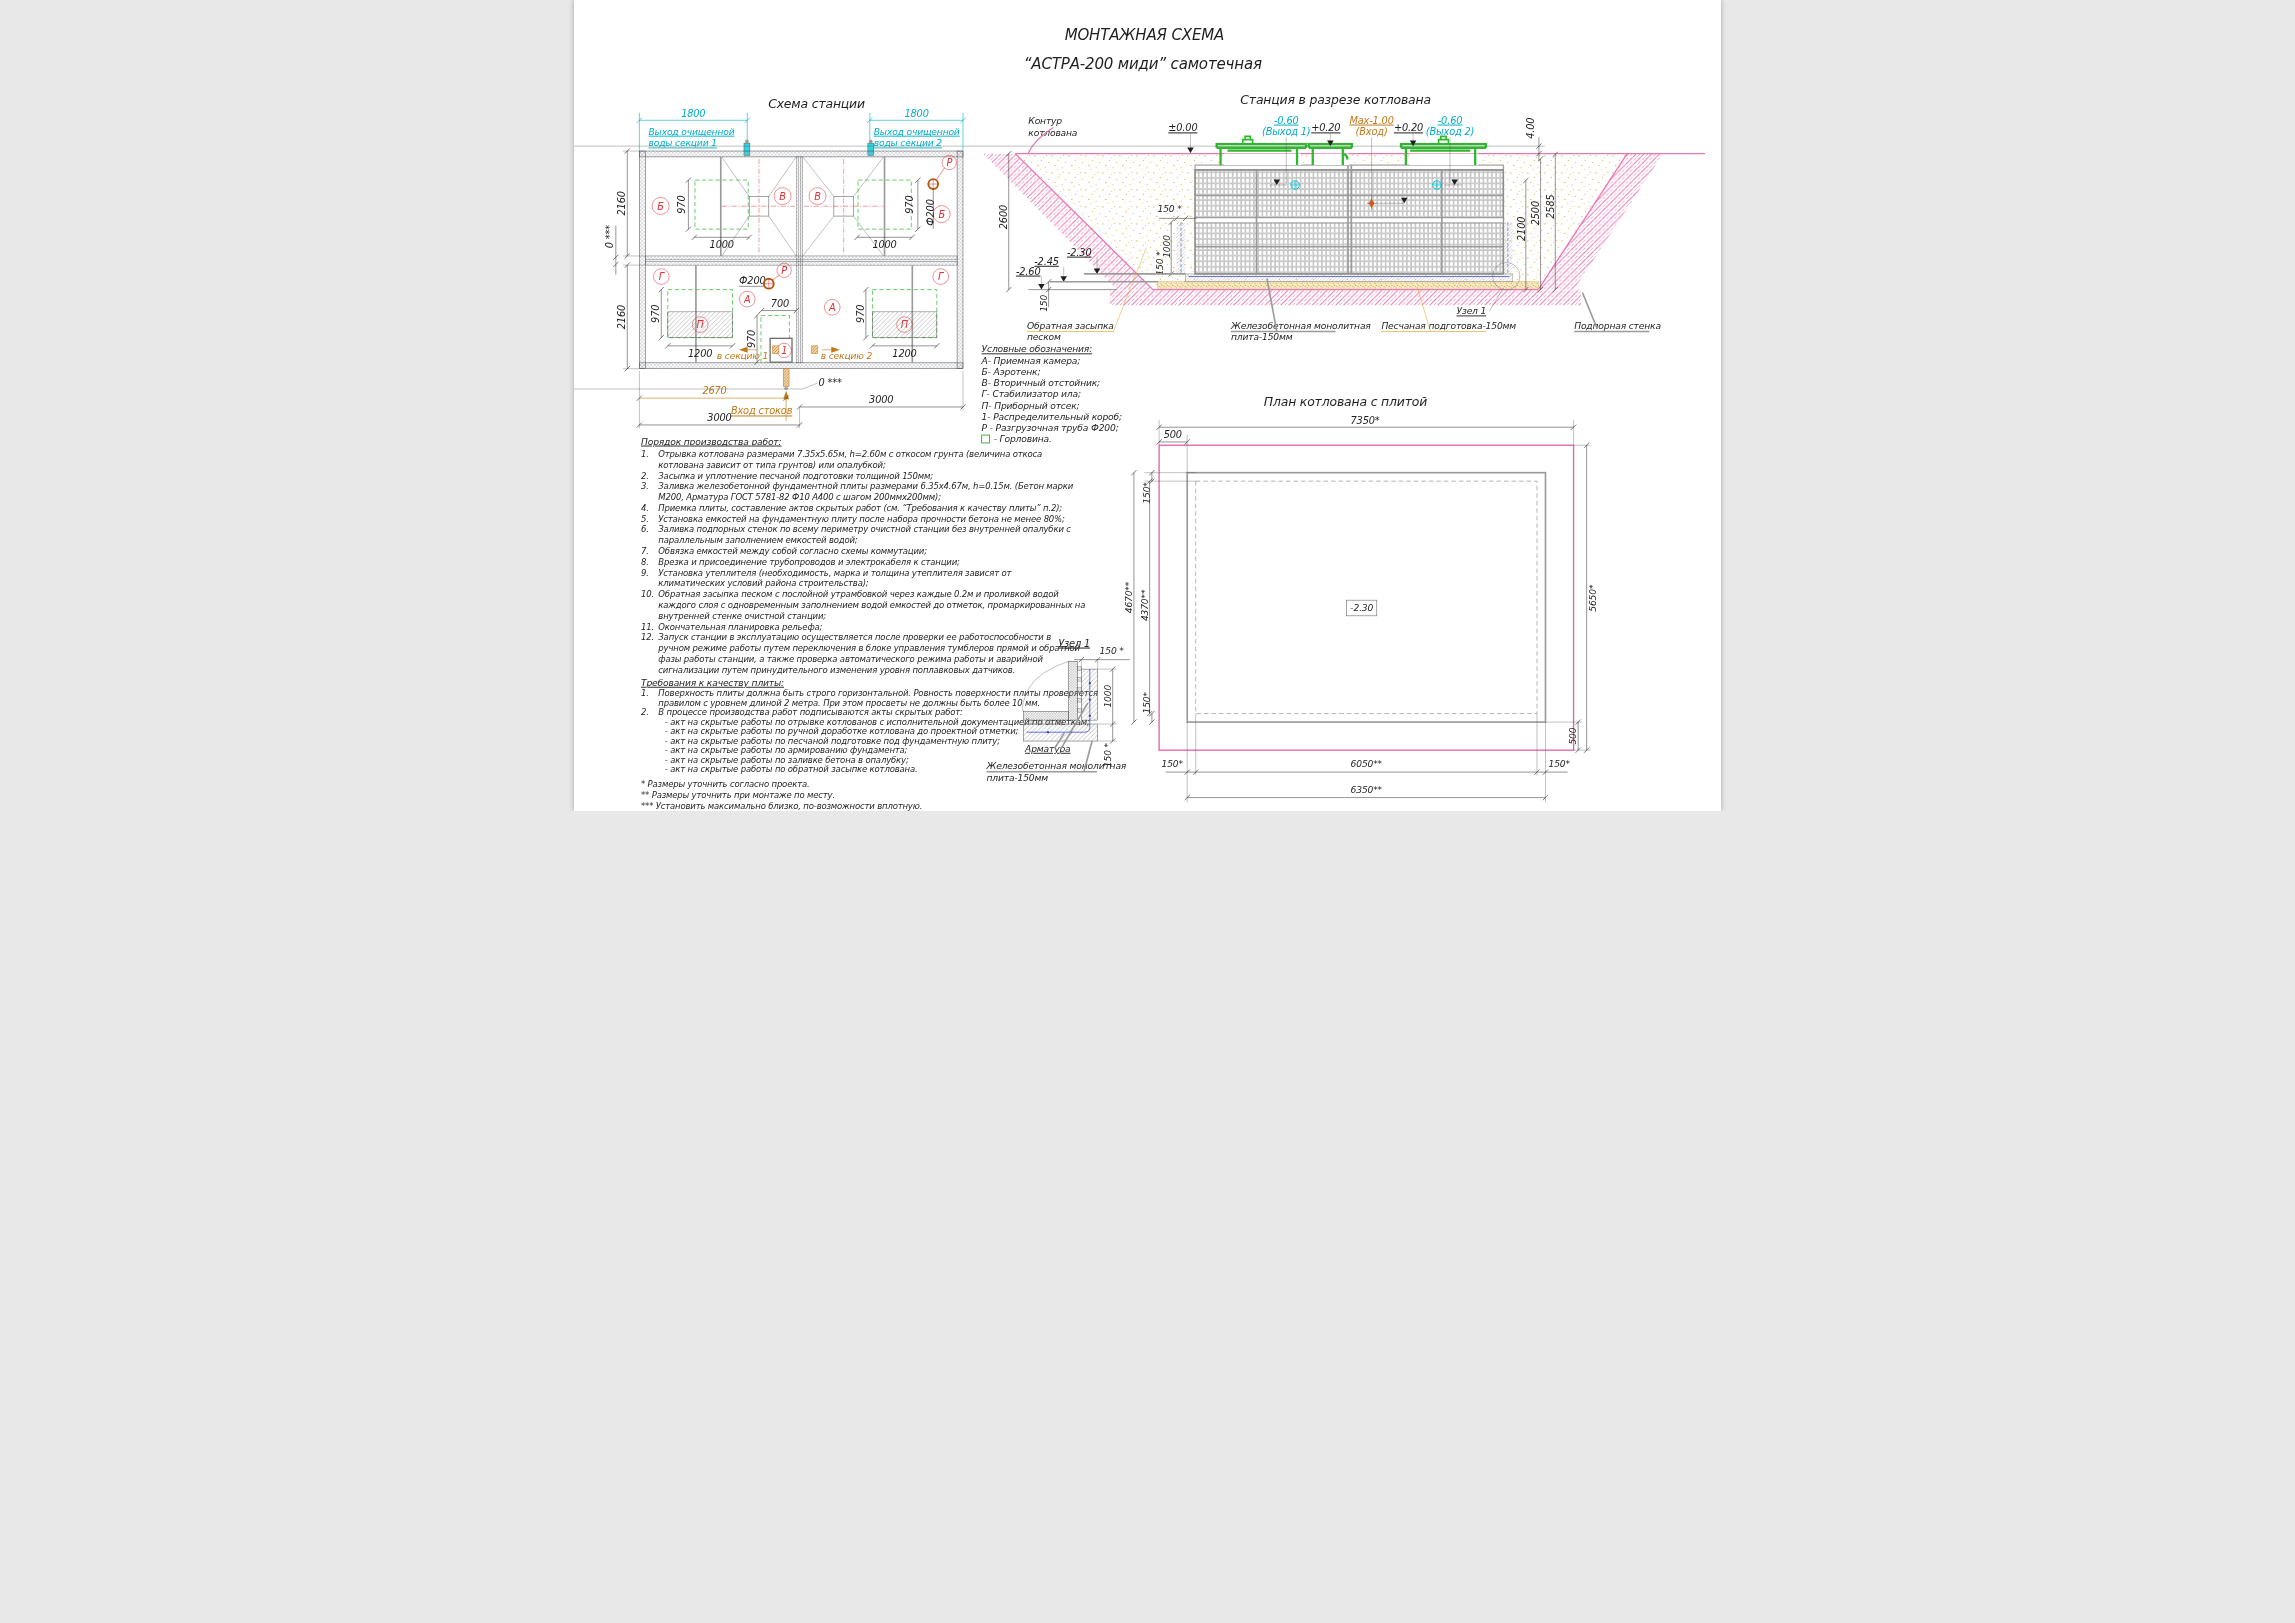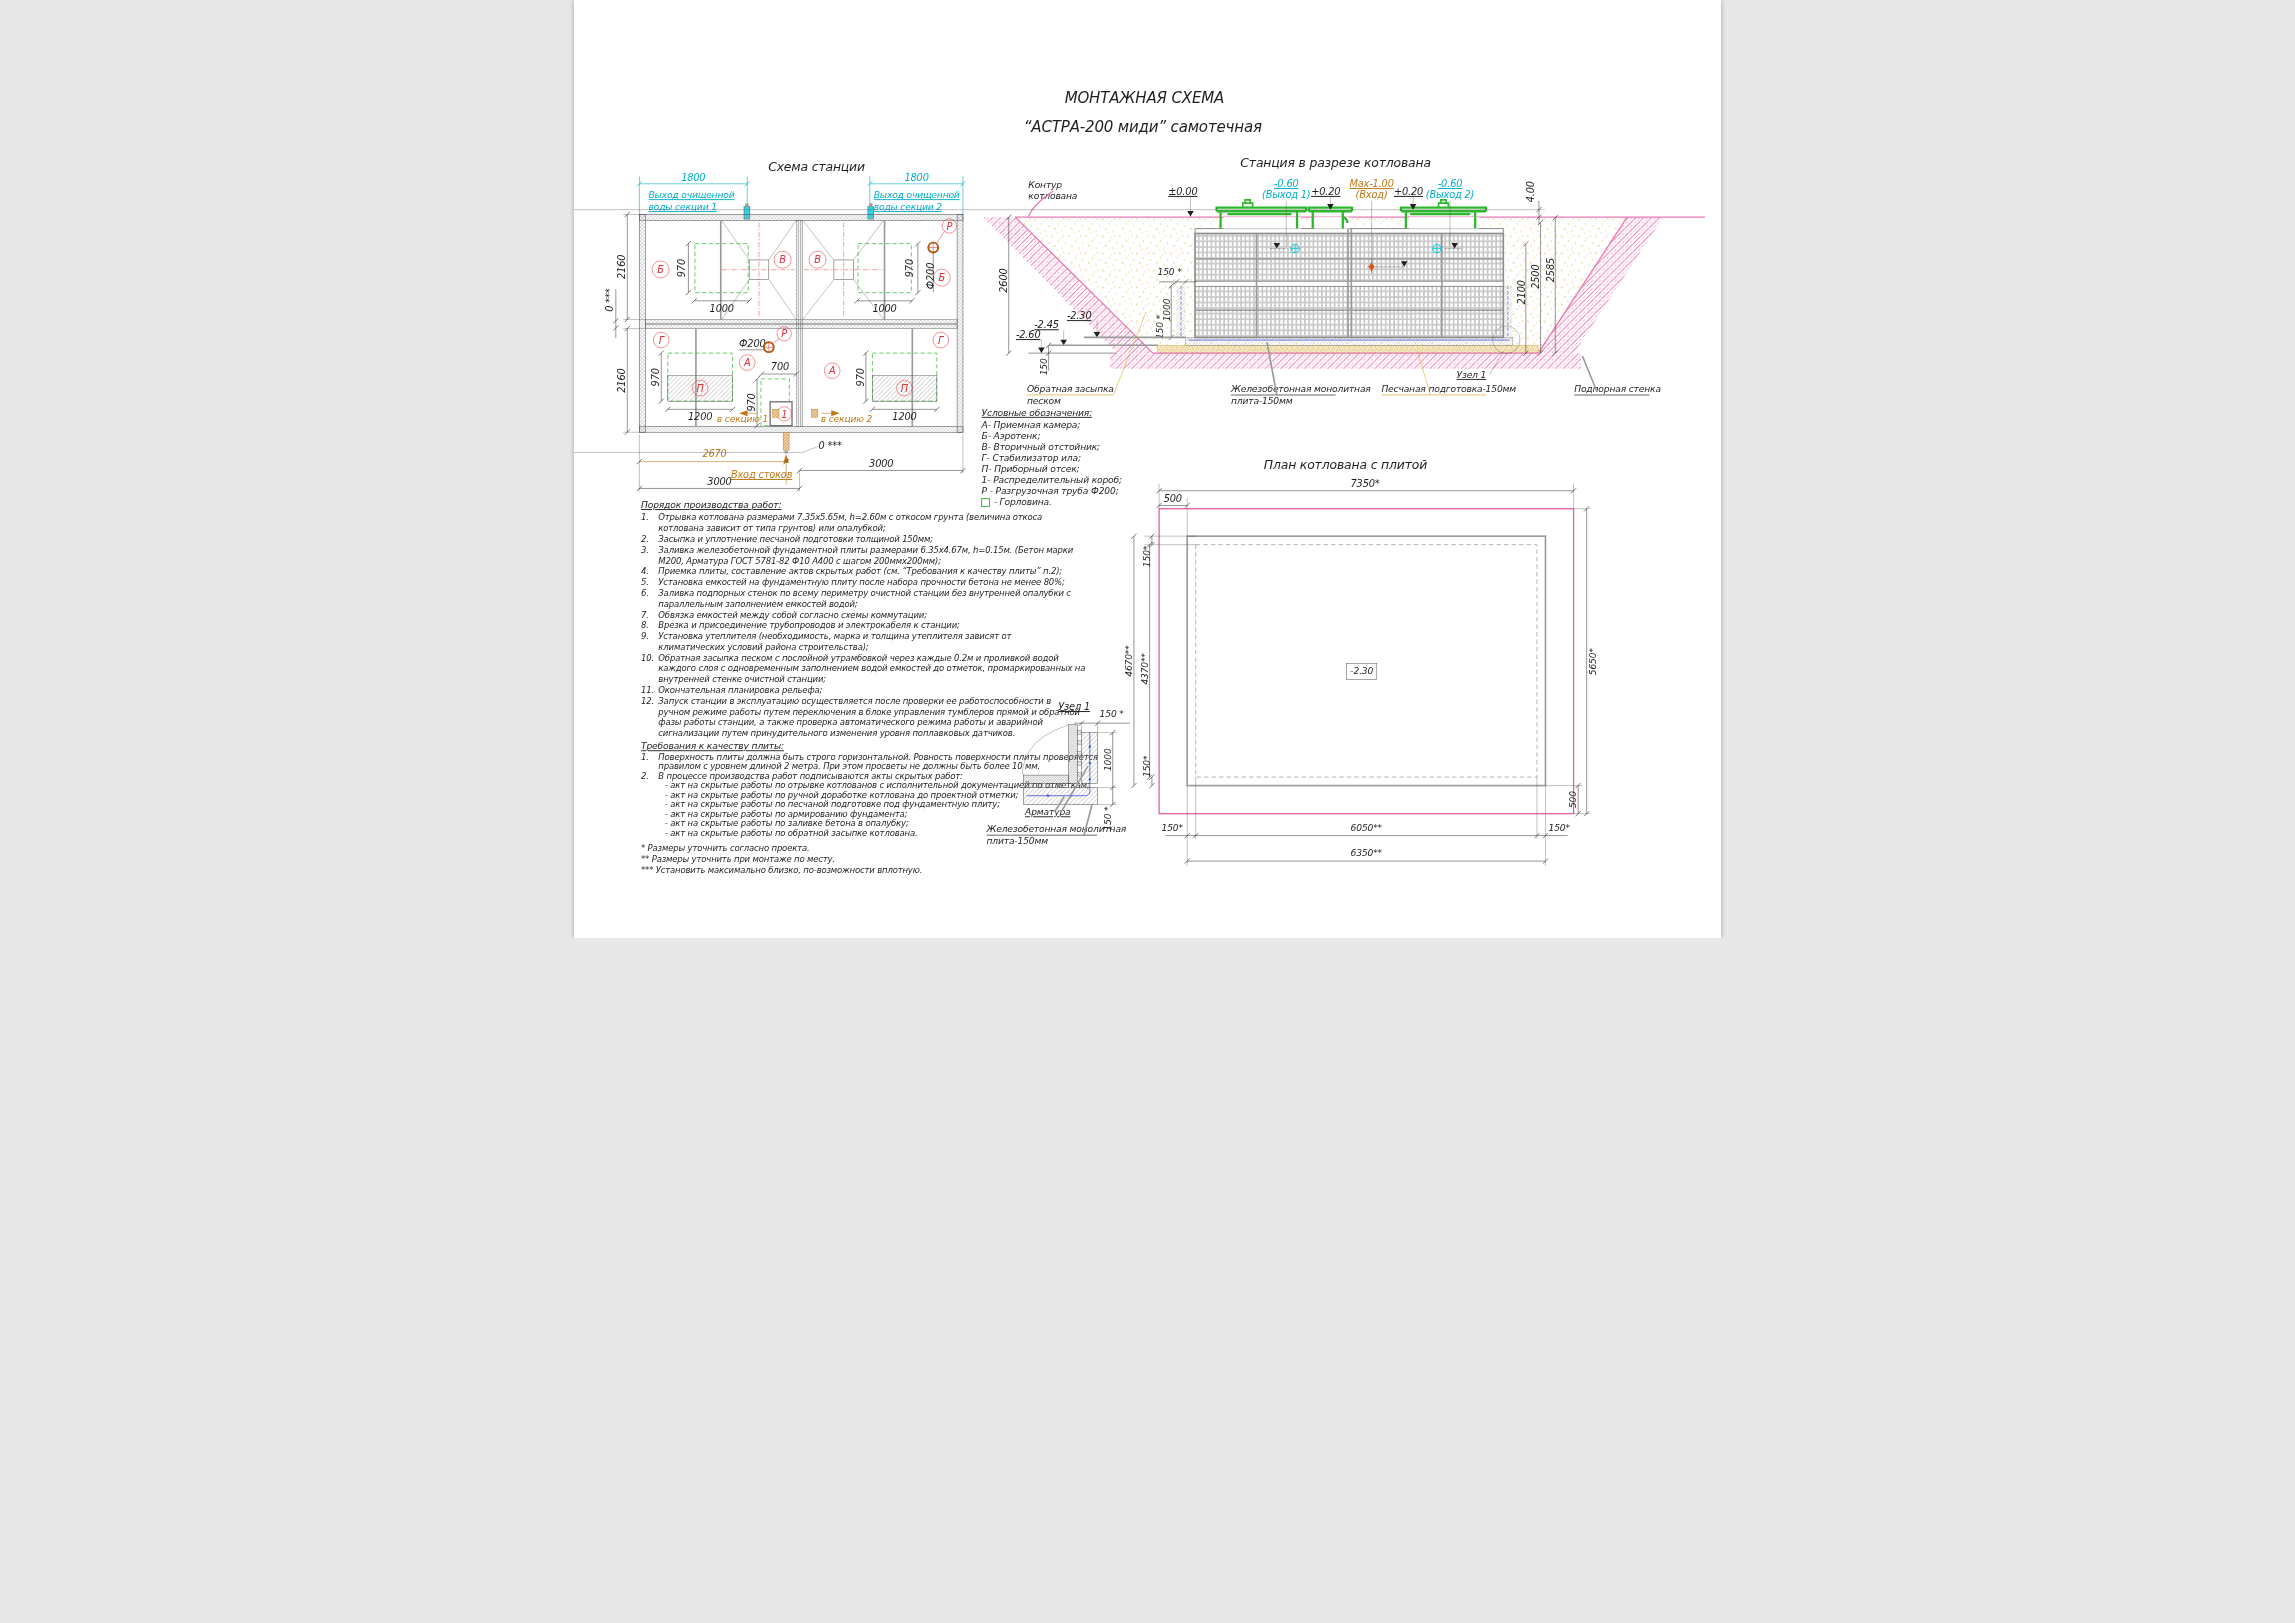--- a/index.html
+++ b/index.html
@@ -1,16 +1,16 @@
 <!DOCTYPE html>
 <html style="font-size:10.5px"><head>
 <meta charset="utf-8">
 <style>
   html,body{margin:0;padding:0;background:#e8e8e8;}
-  .sheet{width:1147px;height:938px;margin:0 auto;background:#ffffff;box-shadow:0 0 5.2px rgba(0,0,0,.3);}
+  .sheet{width:1147px;height:811px;margin:0 auto;background:#ffffff;box-shadow:0 0 5.2px rgba(0,0,0,.3);}
   svg{display:block;width:100%;height:100%;}
   .t{font-family:"DejaVu Sans",sans-serif;font-style:italic;fill:#1f1f1f;letter-spacing:-0.5px;}.s26{font-size:26px}.s28{font-size:28px}.s30{font-size:30px}.s38{font-size:38px}.s46{font-size:46px}
   .mid{text-anchor:middle}
   .und{text-decoration:underline}
   .cy{fill:#00aec8}.or{fill:#c07818}.rd{fill:#e03038}
   .ln{stroke:#333;stroke-width:1.6;fill:none}
   .lnthin{stroke:#555;stroke-width:1.1;fill:none}
   .lncy{stroke:#00aec8;stroke-width:1.8;fill:none}
   .lnor{stroke:#c07818;stroke-width:1.8;fill:none}
   .lnrd{stroke:#e03038;stroke-width:1.6;fill:none}

